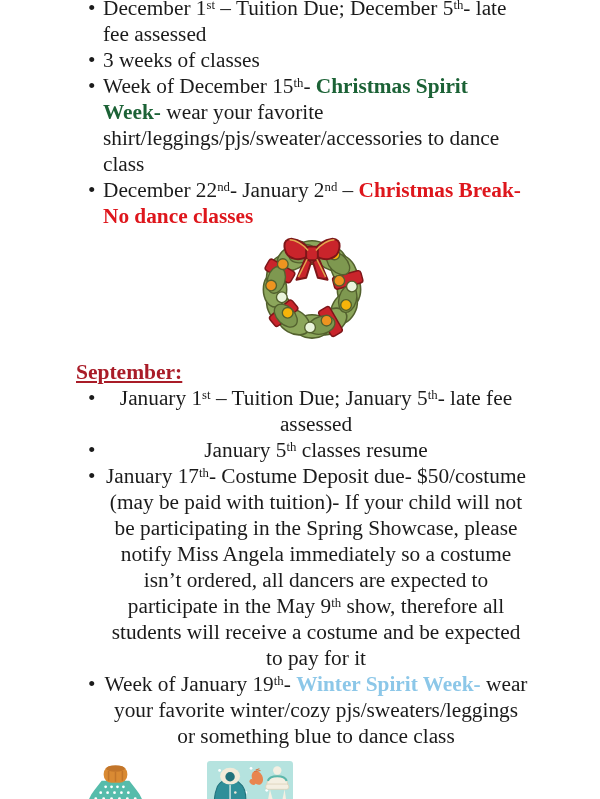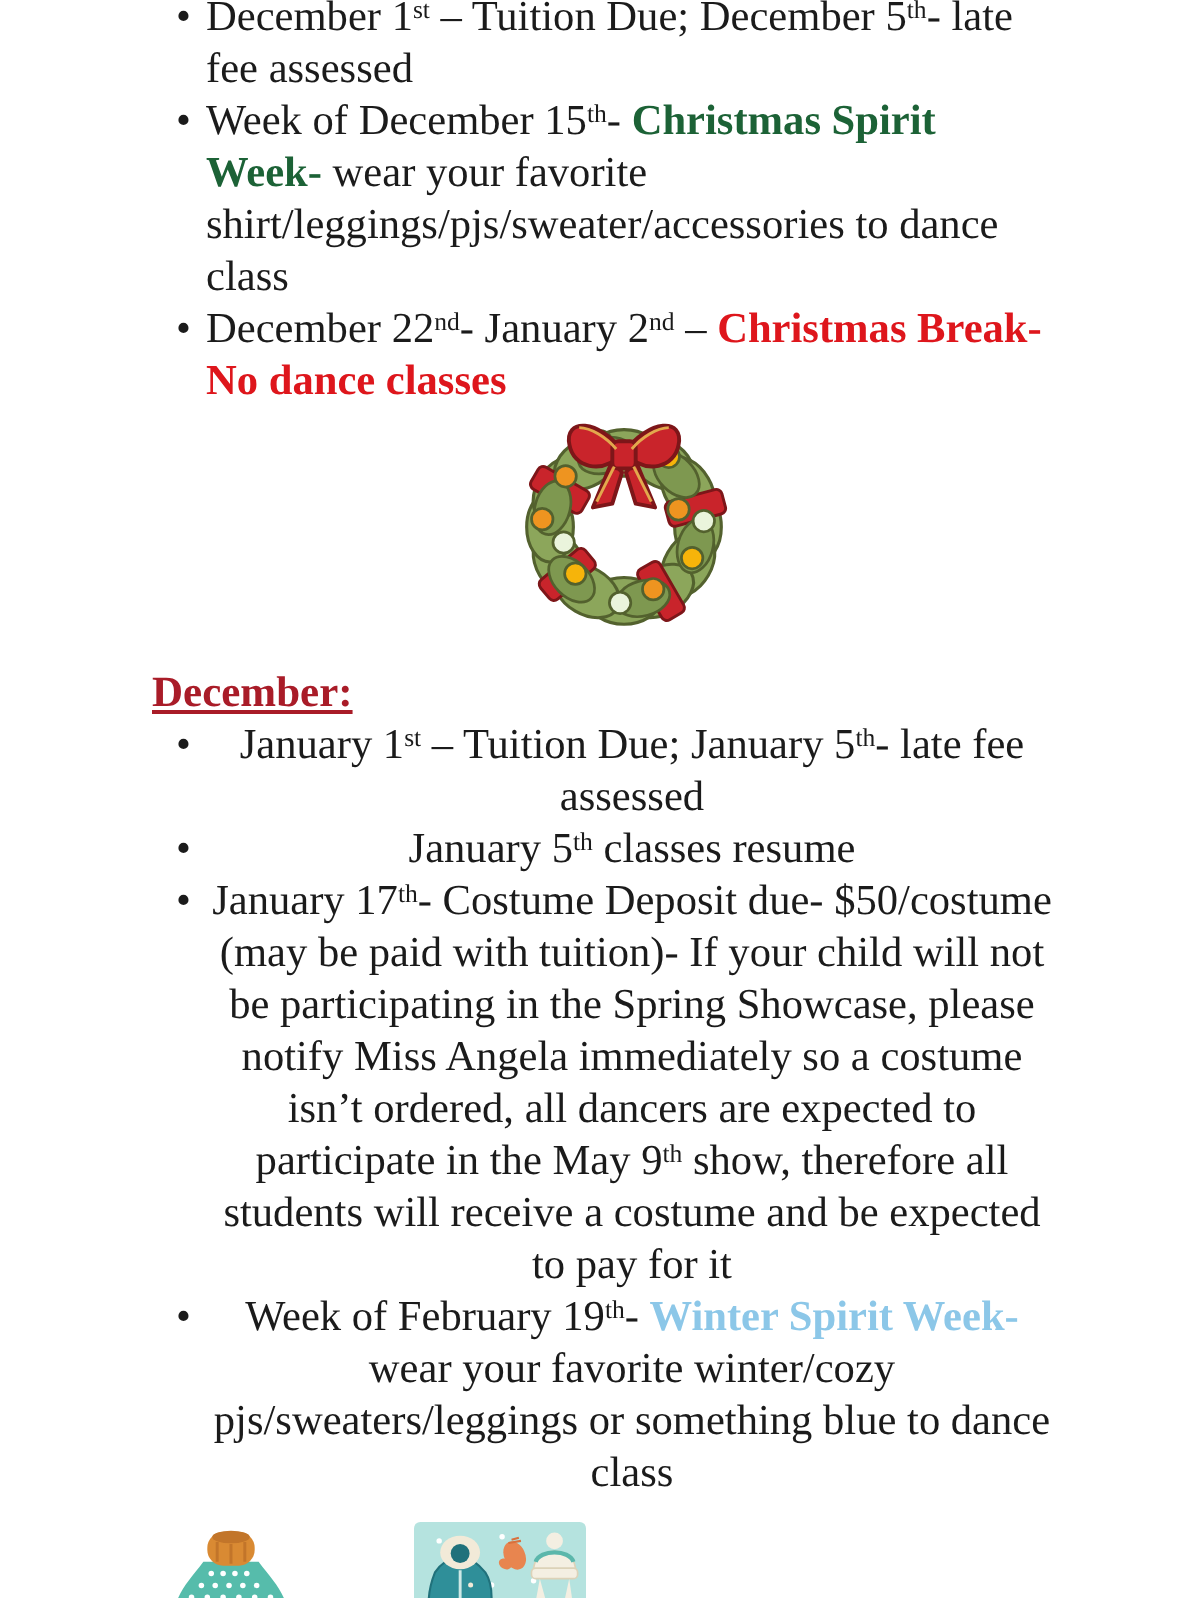--- a/index.html
+++ b/index.html
@@ -46,20 +46,21 @@
 </style>
 </head>
 <body>
 
 <div class="page">
   <div class="content">
 
     <section>
       <ul class="bullet-list">
           <li class="bullet-item"><span>December 1</span><sup class="ord">st</sup><span> – Tuition Due; December 5</span><sup class="ord">th</sup><span>- late fee assessed</span></li>
+          <li class="bullet-item"><span>3 weeks of classes</span></li>
           <li class="bullet-item"><span>Week of December 15</span><sup class="ord">th</sup><span>- </span><span class="seg-green">Christmas Spirit Week-</span><span> wear your favorite shirt/leggings/pjs/sweater/accessories to dance class</span></li>
           <li class="bullet-item"><span>December 22</span><sup class="ord">nd</sup><span>- January 2</span><sup class="ord">nd</sup><span> – </span><span class="seg-red">Christmas Break- No dance classes</span></li>
         </ul>
 
       <div class="wreath-wrap">
         <svg width="146" height="118" viewBox="0 0 150 121">
           <g transform="translate(0,-4)">
 
             <g fill="#8ca65b" stroke="#53612e" stroke-width="1.6">
               <ellipse cx="113" cy="66" rx="18" ry="12" transform="rotate(90 113 66)"></ellipse>
@@ -118,26 +119,26 @@
               <path d="M98 15 C 92 15, 84 20, 79 26"></path>
               <path d="M61 53 L70 35"></path>
               <path d="M89 53 L80 35"></path>
             </g>
           </g>
         </svg>
       </div>
     </section>
 
     <section>
-      <h2 class="month-heading">December:</h2>
+      <h2 class="month-heading">September:</h2>
       <ul class="bullet-list jan-list">
           <li class="bullet-item"><span>January 1</span><sup class="ord">st</sup><span> – Tuition Due; January 5</span><sup class="ord">th</sup><span>- late fee assessed</span></li>
           <li class="bullet-item"><span>January 5</span><sup class="ord">th</sup><span> classes resume</span></li>
           <li class="bullet-item"><span>January 17</span><sup class="ord">th</sup><span>- Costume Deposit due- $50/costume (may be paid with tuition)- If your child will not be participating in the Spring Showcase, please notify Miss Angela immediately so a costume isn’t ordered, all dancers are expected to participate in the May 9</span><sup class="ord">th</sup><span> show, therefore all students will receive a costume and be expected to pay for it</span></li>
-          <li class="bullet-item"><span>Week of February 19</span><sup class="ord">th</sup><span>- </span><span class="seg-blue">Winter Spirit Week-</span><span> wear your favorite winter/cozy pjs/sweaters/leggings or something blue to dance class</span></li>
+          <li class="bullet-item"><span>Week of January 19</span><sup class="ord">th</sup><span>- </span><span class="seg-blue">Winter Spirit Week-</span><span> wear your favorite winter/cozy pjs/sweaters/leggings or something blue to dance class</span></li>
         </ul>
     </section>
 
   </div>
 
   <div class="illus sweater">
     <svg width="75" height="89" viewBox="0 0 76 90">
 
       <path d="M10 40 L66 40 L70 88 L6 88 Z" fill="#f6f1e6"></path>
       <path d="M10 40 C 4 52, 2 64, 2 78 L12 80 L14 44 Z" fill="#f6f1e6"></path>

